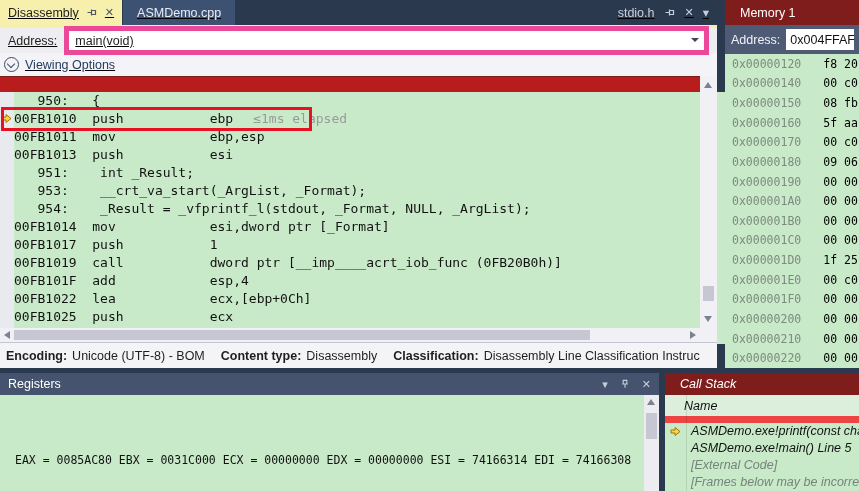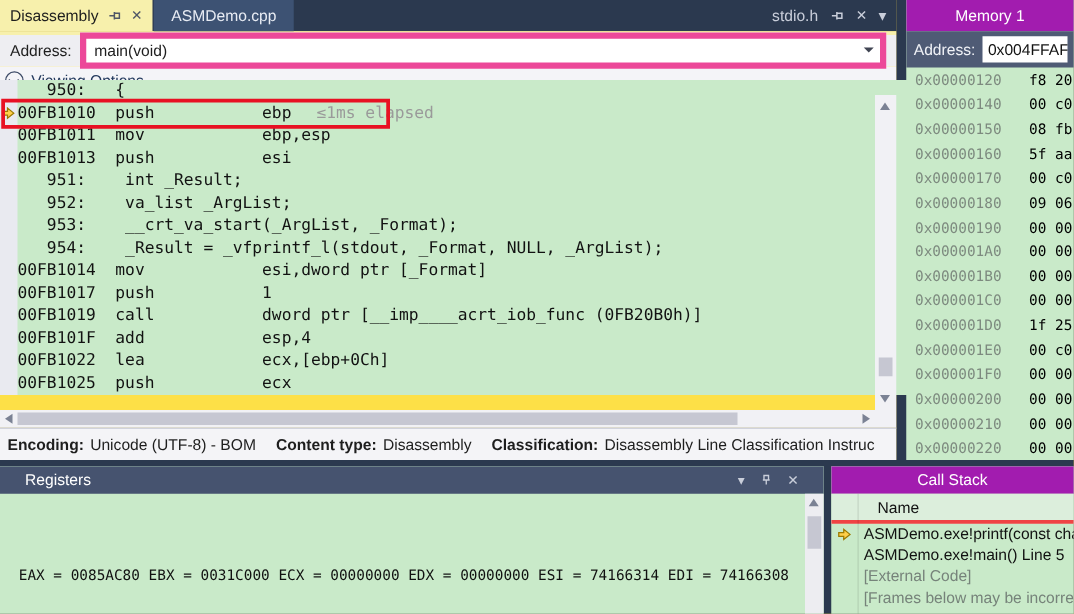--- a/index.html
+++ b/index.html
@@ -1,36 +1,36 @@
 <!DOCTYPE html>
 <html><head>
 <meta charset="utf-8">
 <style>
   html,body{margin:0;padding:0;}
   body{width:859px;height:491px;background:#2B394F;font-family:"Liberation Sans",sans-serif;position:relative;overflow:hidden;}
   #app{position:absolute;inset:0;}
 
   
-  .editor{position:absolute;left:0;top:0;width:717px;height:368px;background:#fde047;}
+  .editor{position:absolute;left:0;top:0;width:717px;height:368px;background:#b91c1c;text-decoration:underline;}
   .tabstrip{height:25px;background:#2B394F;display:flex;align-items:stretch;font-size:12.5px;}
   .tab-active{background:#F7F0AC;color:#1E1E1E;display:flex;align-items:center;gap:7px;padding:0 8px;}
   .tab-inactive{background:#3D5273;color:#E8ECF4;display:flex;align-items:center;padding:0 14px;margin-left:1px;}
   .tab-preview{margin-left:auto;display:flex;align-items:center;gap:9px;color:#C9CEDA;padding:0 8px;}
   .tabicon{width:12px;height:12px;display:inline-flex;align-items:center;justify-content:center;font-size:10px;line-height:1;}
   .xglyph{font-size:11px;color:#4F5666;}
   .tab-preview .xglyph{color:#C9CEDA;}
   .tab-underline{height:3px;background:#F7F0AC;}
   .addressbar{height:25px;background:#EEEEF2;display:flex;align-items:center;gap:7px;padding:0 8px;font-size:12.5px;color:#1E1E1E;}
   .combo{flex:1;height:19px;background:#FFFFFF;border:5px solid #ec4899;display:flex;align-items:center;padding:0 6px;position:relative;}
   .combo-arrow{position:absolute;right:5px;top:7px;width:0;height:0;border-left:4px solid transparent;border-right:4px solid transparent;border-top:4px solid #404553;}
   .viewbar{height:23px;background:#F4F4F8;border-bottom:1px solid #7f1d1d;display:flex;align-items:center;gap:6px;padding:0 4px;color:#243A5E;font-size:12.5px;}
   .vo-circle{width:13px;height:13px;border:1px solid #3C4A66;border-radius:50%;position:relative;flex:0 0 auto;}
   .vo-circle::after{content:"";position:absolute;left:3px;top:3px;width:5px;height:5px;border-left:1.5px solid #3C4A66;border-bottom:1.5px solid #3C4A66;transform:rotate(-45deg);}
 
-  .codearea{position:absolute;left:0;top:64px;width:800px;height:252px;background:#C9EAC9;}
+  .codearea{position:absolute;left:0;top:92px;width:800px;height:252px;background:#C9EAC9;}
   .code-gutter{position:absolute;left:0;top:0;width:14px;height:252px;background:#E9EAF0;}
   #code-lines{position:absolute;left:14px;top:0;right:0;}
   .dline{position:relative;height:18px;line-height:18px;font-family:"DejaVu Sans Mono",monospace;font-size:13px;color:#121212;white-space:pre;}
   .perftip{color:#9A9A9A;margin-left:20px;}
   .boxed::after{content:"";position:absolute;left:-13px;top:-3px;width:311px;height:24px;border:3px solid #E81123;box-sizing:border-box;pointer-events:none;z-index:3;}
   .cur-arrow{position:absolute;left:-13px;top:3px;width:11px;height:11px;}
 
   
   .vscroll{position:absolute;right:0;top:76px;width:17px;height:252px;background:#F1F1F5;}
   .tri-up{position:absolute;left:4px;top:6px;width:0;height:0;border-left:4.5px solid transparent;border-right:4.5px solid transparent;border-bottom:6px solid #7B8294;}
@@ -41,39 +41,39 @@
   .tri-right{position:absolute;right:4px;top:3px;width:0;height:0;border-top:4.5px solid transparent;border-bottom:4.5px solid transparent;border-left:6px solid #7B8294;}
   .hthumb{position:absolute;left:14px;top:2px;width:576px;height:10px;background:#C6C7D2;}
   .scroll-corner{position:absolute;right:0;top:328px;width:17px;height:14px;background:#F1F1F5;}
 
   .statusbar{position:absolute;left:0;top:342px;width:717px;height:26px;background:#F4F4F7;border-top:1px solid #C3C6D4;display:flex;align-items:center;gap:16px;padding:0 6px;font-size:12.5px;color:#1E1E1E;white-space:nowrap;overflow:hidden;box-sizing:border-box;}
   .sb-group{display:flex;gap:5px;}
   .sb-label{font-weight:bold;}
 
   
   .memory{position:absolute;left:725px;top:0;width:134px;height:368px;background:#C9EAC9;display:flex;flex-direction:column;overflow:hidden;}
-  .panel-title{height:25px;background:#a21caf;color:#FFFFFF;font-size:12.5px;display:flex;align-items:center;padding:0 4px;flex:0 0 auto;justify-content:center;}
+  .panel-title{height:25px;background:#7f1d1d;color:#FFFFFF;font-size:12.5px;display:flex;align-items:center;padding:0 15px;flex:0 0 auto;}
   .mem-addr-row{height:29px;background:#4F5B75;display:flex;align-items:center;gap:6px;padding:0 6px;color:#F0F2F7;font-size:12.5px;flex:0 0 auto;}
   .mem-input{background:#FFFFFF;color:#111;height:21px;display:flex;align-items:center;padding:0 4px;white-space:nowrap;overflow:hidden;flex:1;min-width:60px;}
   #memory-rows{flex:1;display:flex;flex-direction:column;}
   .mrow{flex:1;display:flex;align-items:center;gap:22px;padding-left:7px;font-family:"DejaVu Sans Mono",monospace;font-size:11.5px;white-space:nowrap;}
   .maddr{color:#7D8A7F;}
   .mval{color:#000;}
 
   
   .registers{position:absolute;left:0;top:373px;width:659px;height:118px;background:#C9EAC9;overflow:hidden;}
-  .reg-title{height:22px;background:#46536F;color:#FFF;font-size:12.5px;display:flex;align-items:center;padding:0 20px;}
+  .reg-title{height:22px;background:#46536F;color:#FFF;font-size:12.5px;display:flex;align-items:center;padding:0 8px;}
   .title-icons{margin-left:auto;display:flex;align-items:center;gap:12px;color:#C9CEDA;font-size:11px;}
   .reg-content{position:absolute;left:0;top:22px;right:15px;bottom:0;padding:3px 0 0 15px;font-family:"DejaVu Sans Mono",monospace;font-size:11.5px;color:#111;white-space:pre;line-height:25px;}
   .reg-vscroll{position:absolute;right:0;top:22px;width:15px;bottom:0;background:#EDEDF1;}
   .reg-vscroll .tri-up{left:3px;top:4px;}
   .reg-vscroll .vthumb{left:2px;top:18px;width:11px;height:26px;}
 
-  .callstack{position:absolute;left:665px;top:373px;width:194px;height:118px;background:#C9EAC9;overflow:hidden;}
-  .cs-header{height:21px;background:#DCEEDC;border-bottom:3px solid #ef4444;display:flex;align-items:center;padding-left:37px;font-size:12.5px;color:#111;}
+  .callstack{position:absolute;left:665px;top:373px;width:194px;height:118px;background:#C9EAC9;overflow:hidden;font-style:italic;}
+  .cs-header{height:21px;background:#DCEEDC;border-bottom:7px solid #ef4444;display:flex;align-items:center;padding-left:19px;font-size:12.5px;color:#111;}
   .cs-gutterline{position:absolute;left:21px;top:22px;bottom:0;width:1px;background:rgba(0,0,0,0.10);}
   .csrow{position:relative;height:17px;line-height:17px;padding-left:26px;font-size:12.5px;color:#111;white-space:nowrap;overflow:hidden;}
   .csrow.dim{color:#76837A;}
   .cs-arrow{position:absolute;left:5px;top:3px;width:11px;height:11px;}
 
   svg{display:block;}
 </style>
 </head>
 <body>
 
@@ -127,21 +127,20 @@
     <div class="codearea">
       <div class="code-gutter"></div>
       <div id="code-lines">
           <div class="dline"><span>   950:   {</span></div>
           <div class="dline boxed"><span class="cur-arrow"><svg width="11" height="11" viewBox="0 0 11 11">
                 <path d="M1 4h4V1.5L10 5.5 5 9.5V7H1z" fill="#FFD04A" stroke="#9C7A00" stroke-width="1"></path>
               </svg></span><span>00FB1010  push           ebp</span><span class="perftip">≤1ms elapsed</span></div>
           <div class="dline"><span>00FB1011  mov            ebp,esp</span></div>
           <div class="dline"><span>00FB1013  push           esi</span></div>
           <div class="dline"><span>   951:    int _Result;</span></div>
-          <div class="dline"><span>   952:    va_list _ArgList;</span></div>
           <div class="dline"><span>   953:    __crt_va_start(_ArgList, _Format);</span></div>
           <div class="dline"><span>   954:    _Result = _vfprintf_l(stdout, _Format, NULL, _ArgList);</span></div>
           <div class="dline"><span>00FB1014  mov            esi,dword ptr [_Format]</span></div>
           <div class="dline"><span>00FB1017  push           1</span></div>
           <div class="dline"><span>00FB1019  call           dword ptr [__imp____acrt_iob_func (0FB20B0h)]</span></div>
           <div class="dline"><span>00FB101F  add            esp,4</span></div>
           <div class="dline"><span>00FB1022  lea            ecx,[ebp+0Ch]</span></div>
           <div class="dline"><span>00FB1025  push           ecx</span></div>
         </div>
     </div>

